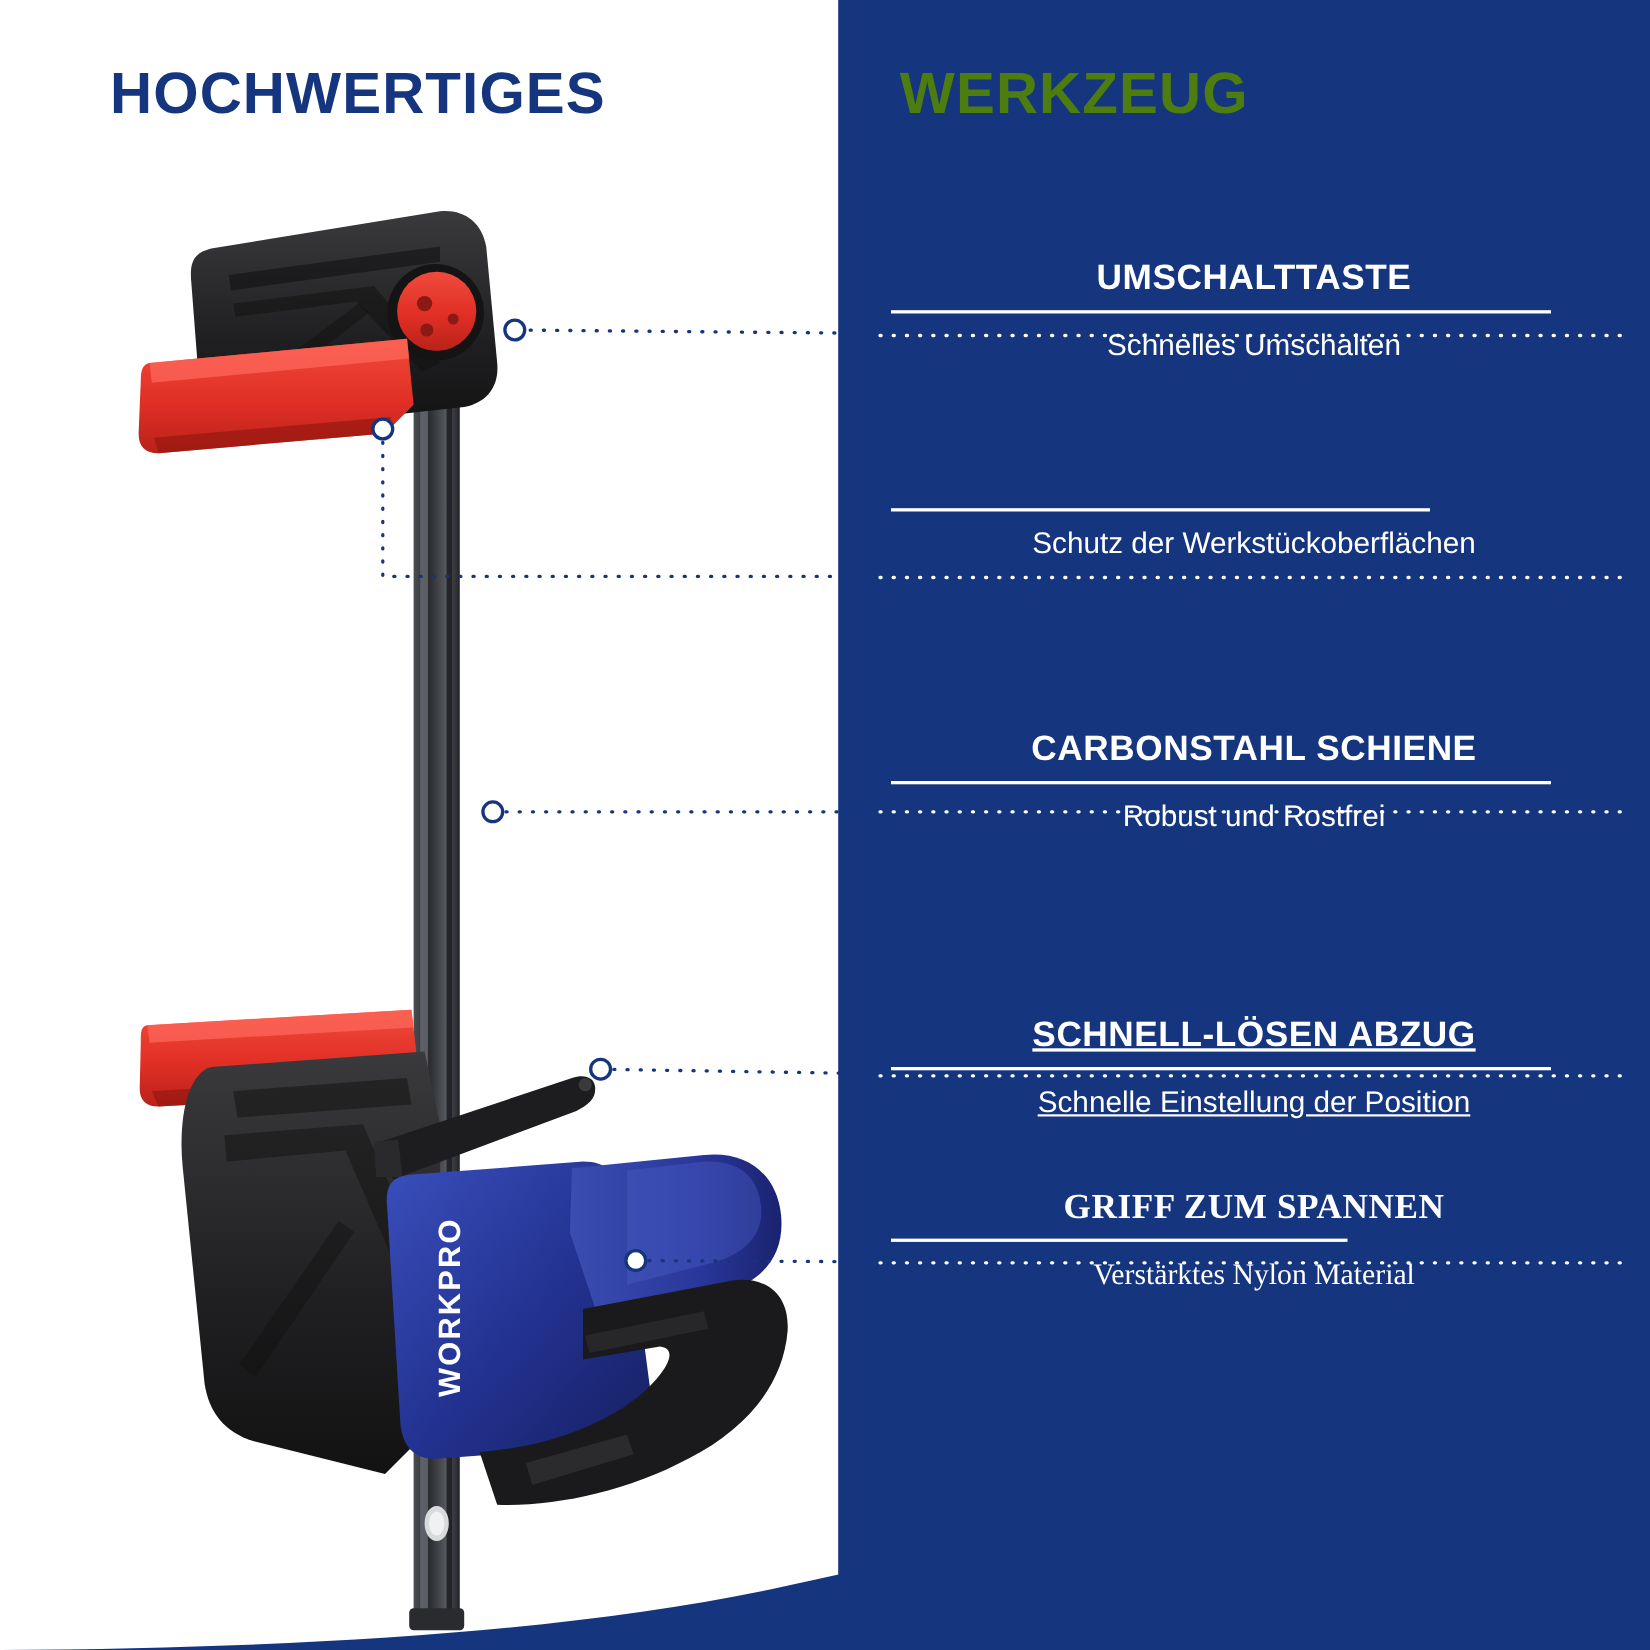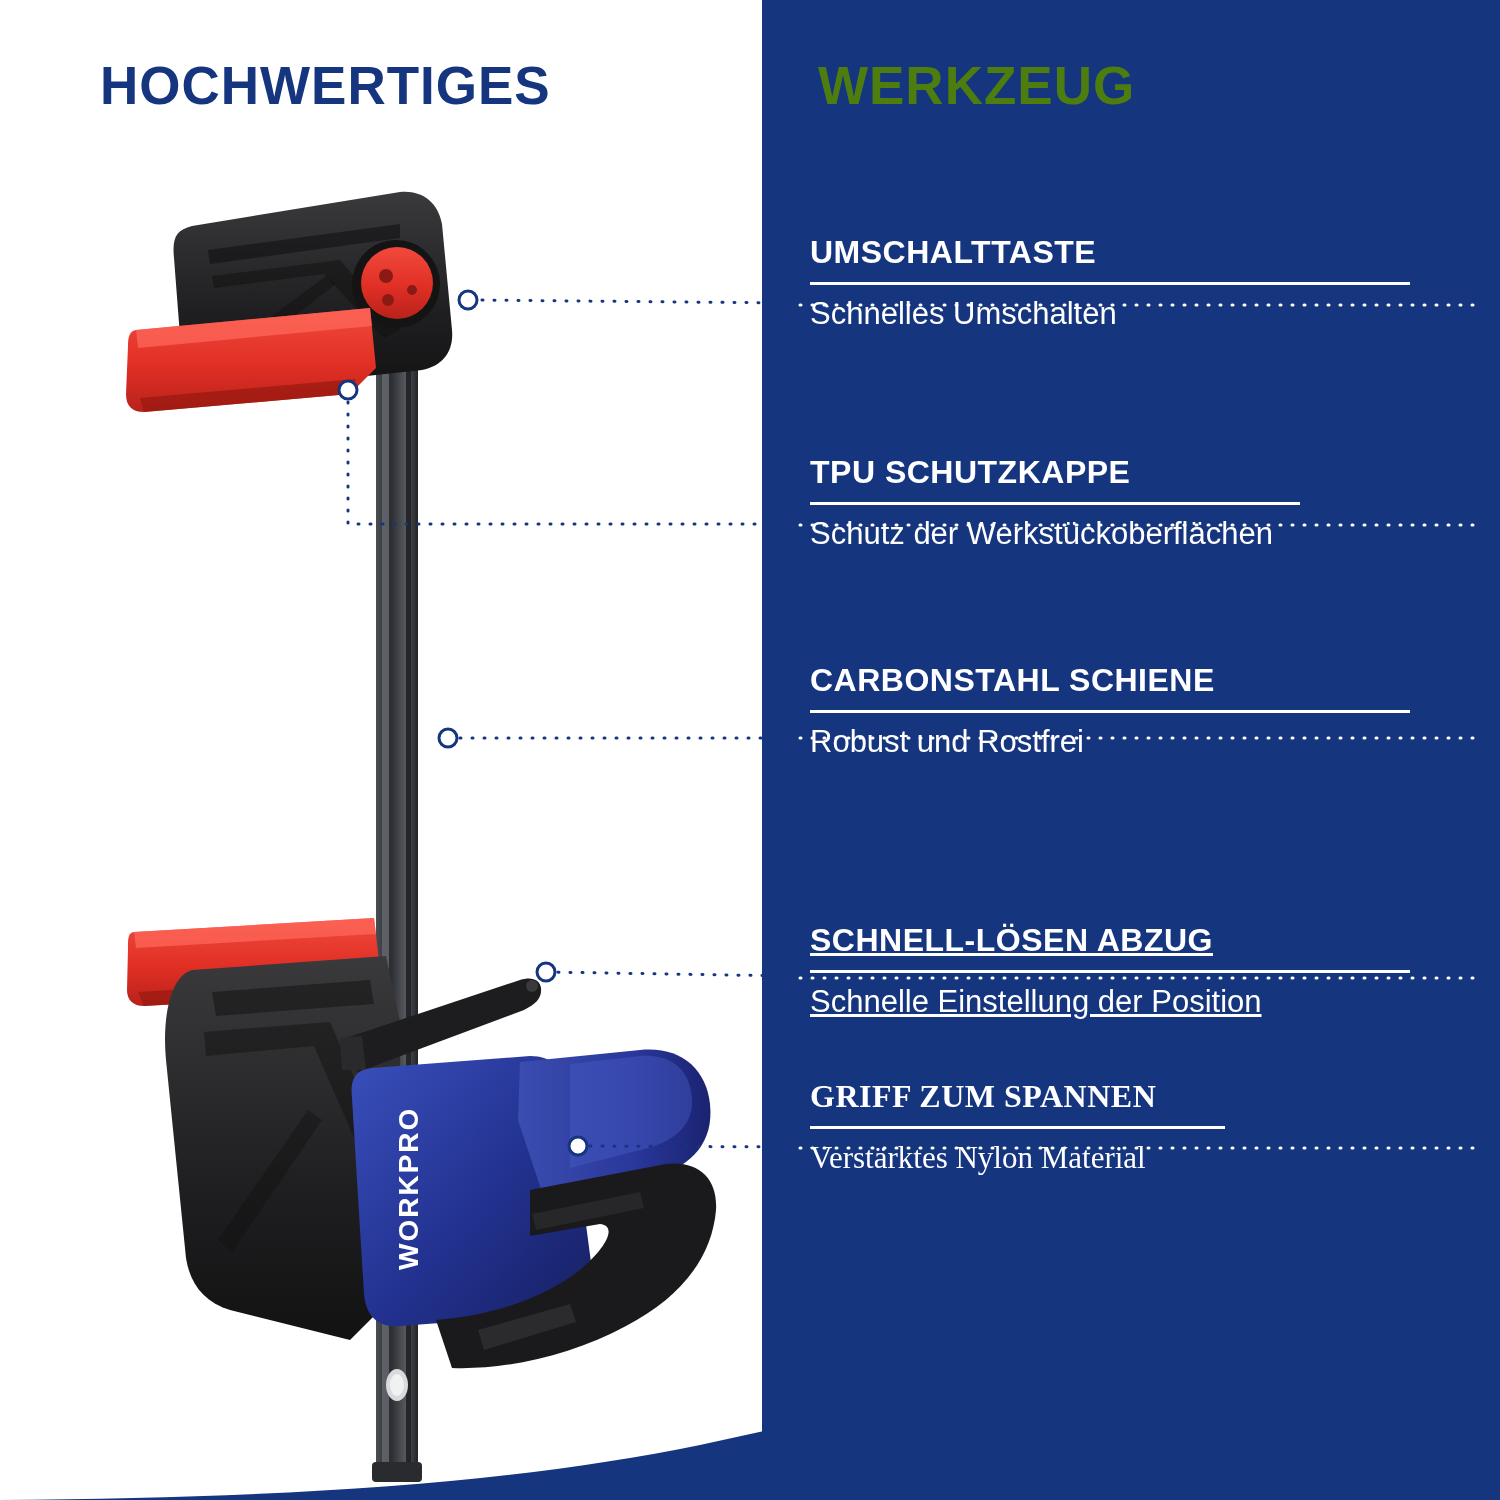--- a/index.html
+++ b/index.html
@@ -7,20 +7,21 @@
     padding: 0;
     background: #ffffff;
   }
   #page {
     position: relative;
     width: 1500px;
     height: 1500px;
     background: #ffffff;
     overflow: hidden;
     font-family: "Liberation Sans", sans-serif;
+    text-align: center;
   }
 
   
   #blue-panel {
     position: absolute;
     left: 762px;
     top: 0;
     width: 738px;
     height: 1500px;
     background: #15357f;
@@ -79,21 +80,21 @@
     line-height: 40px;
     white-space: nowrap;
   }
   .callout .rule {
     height: 3px;
     background: #ffffff;
     margin-top: 10px;
     width: 600px;
   }
   .callout .subtitle {
-    font-size: 31px;
+    font-size: 27px;
     line-height: 34px;
     margin-top: 12px;
     font-weight: normal;
     white-space: nowrap;
   }
 
   #callout-0 { top: 232px; }
   #callout-1 { top: 452px; }
   #callout-2 { top: 660px; }
   #callout-3 { top: 920px; text-decoration: underline; }
@@ -282,21 +283,20 @@
     </g>
   </svg>
 
   <div class="callout" id="callout-0">
     <div class="title">UMSCHALTTASTE</div>
     <div class="rule"></div>
     <div class="subtitle">Schnelles Umschalten</div>
   </div>
 
   <div class="callout" id="callout-1">
-    <div class="title">TPU SCHUTZKAPPE</div>
     <div class="rule"></div>
     <div class="subtitle">Schutz der Werkstückoberflächen</div>
   </div>
 
   <div class="callout" id="callout-2">
     <div class="title">CARBONSTAHL SCHIENE</div>
     <div class="rule"></div>
     <div class="subtitle">Robust und Rostfrei</div>
   </div>
 

